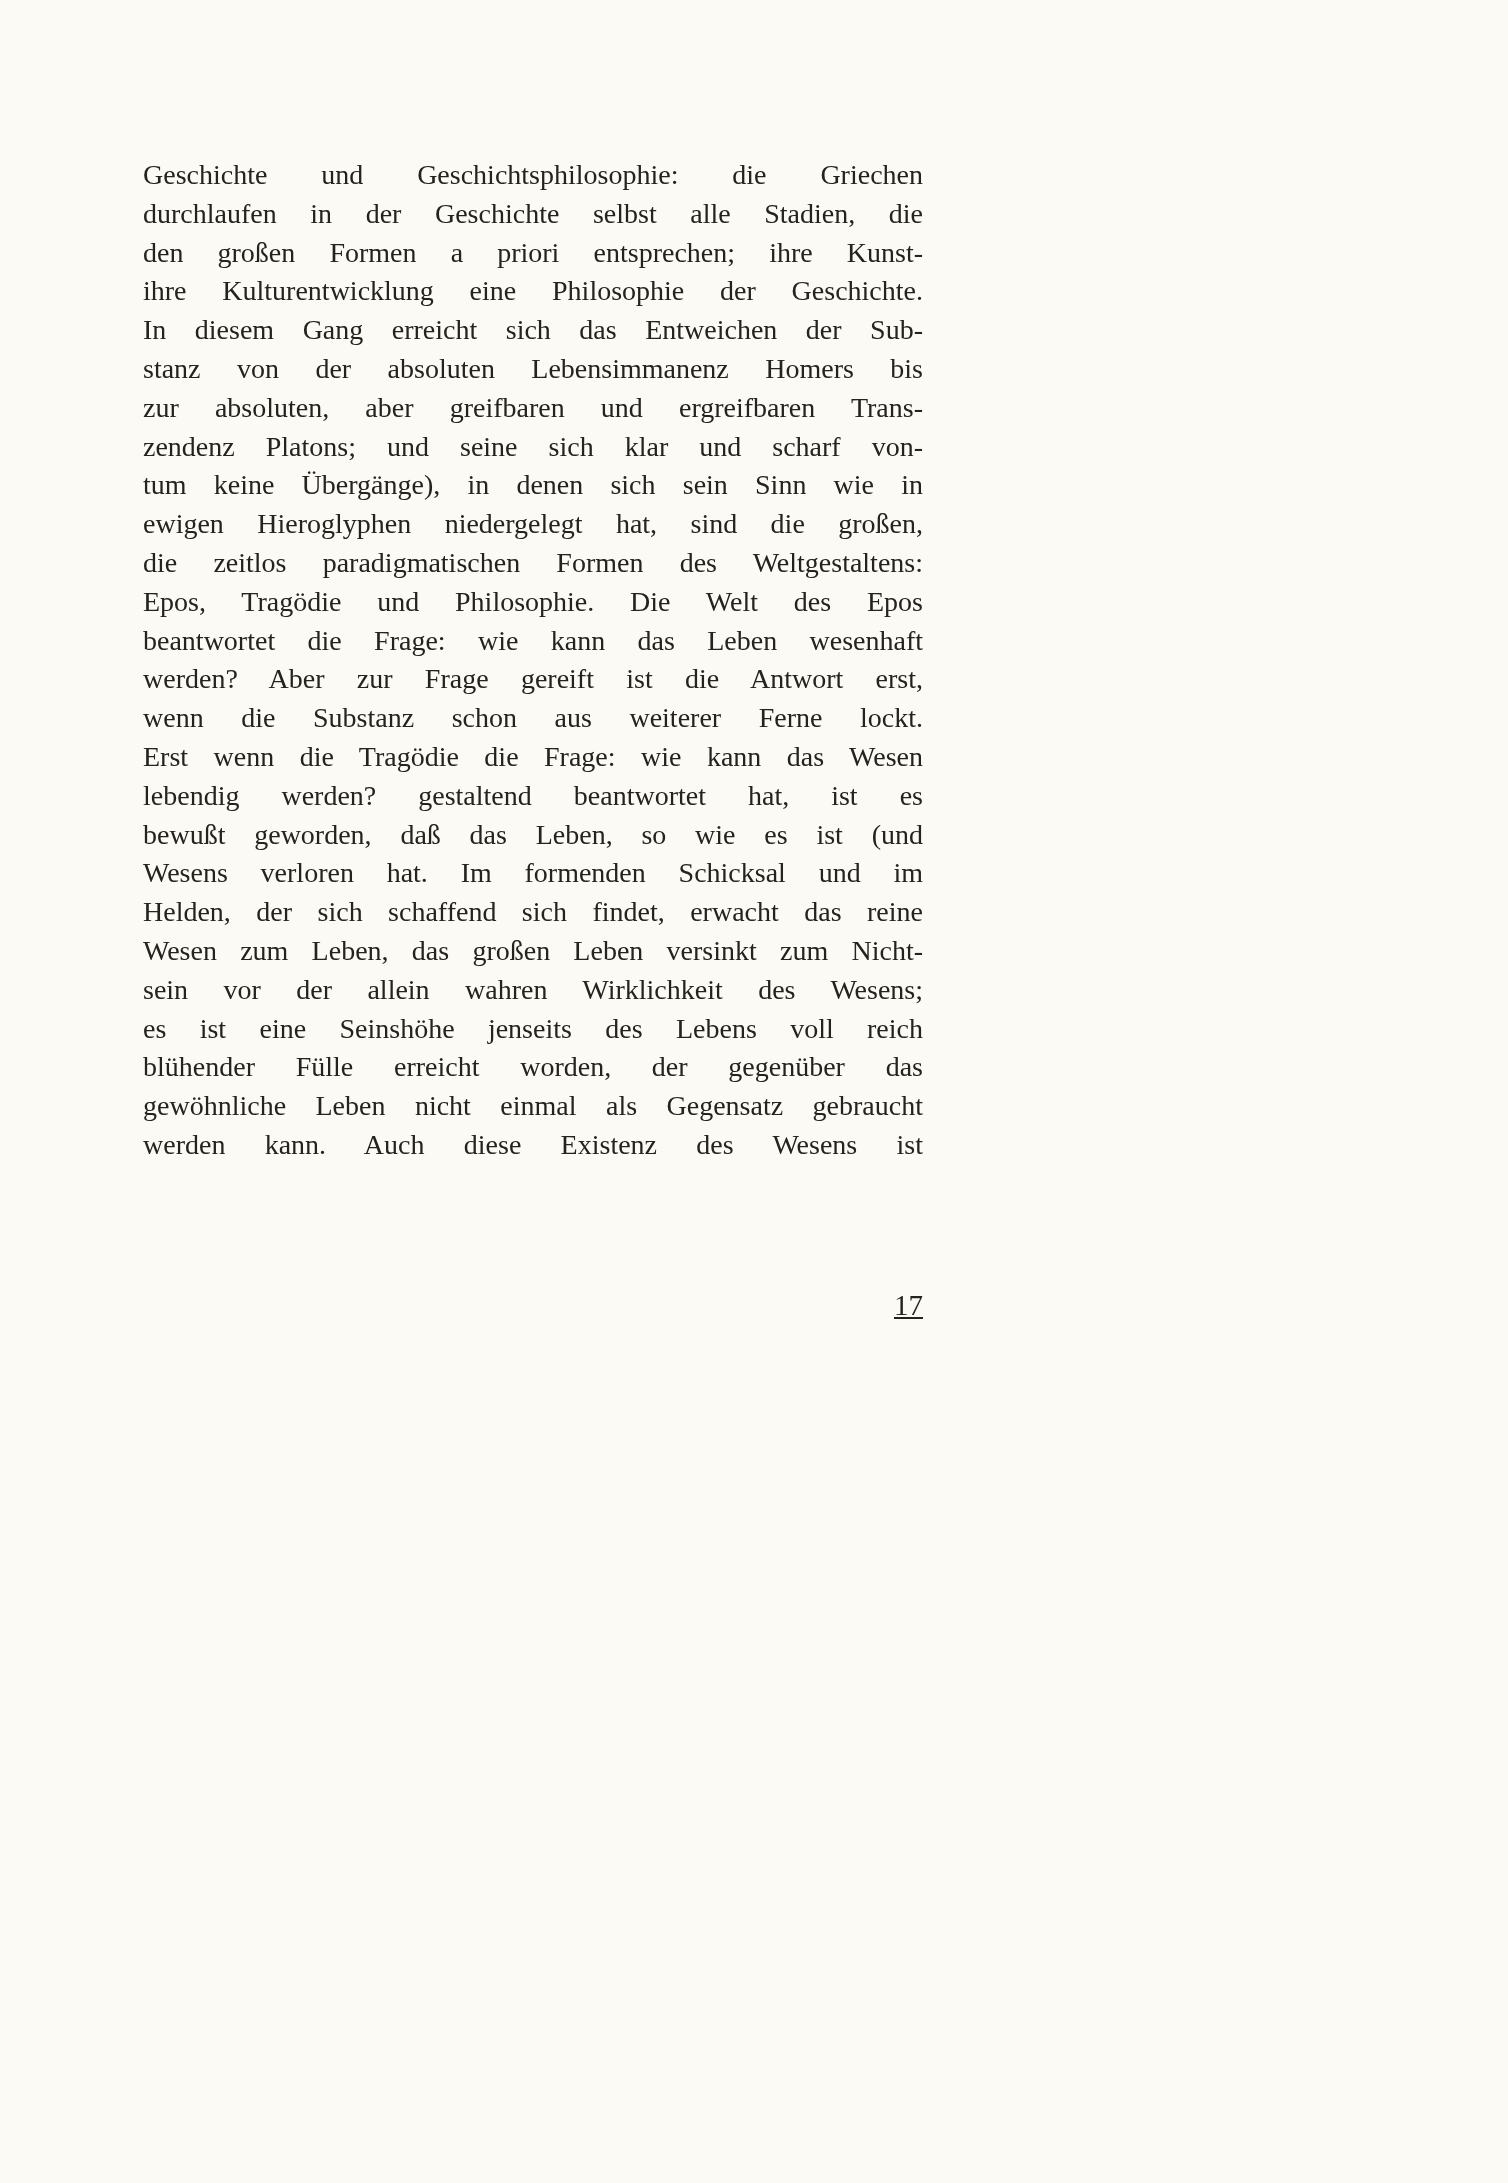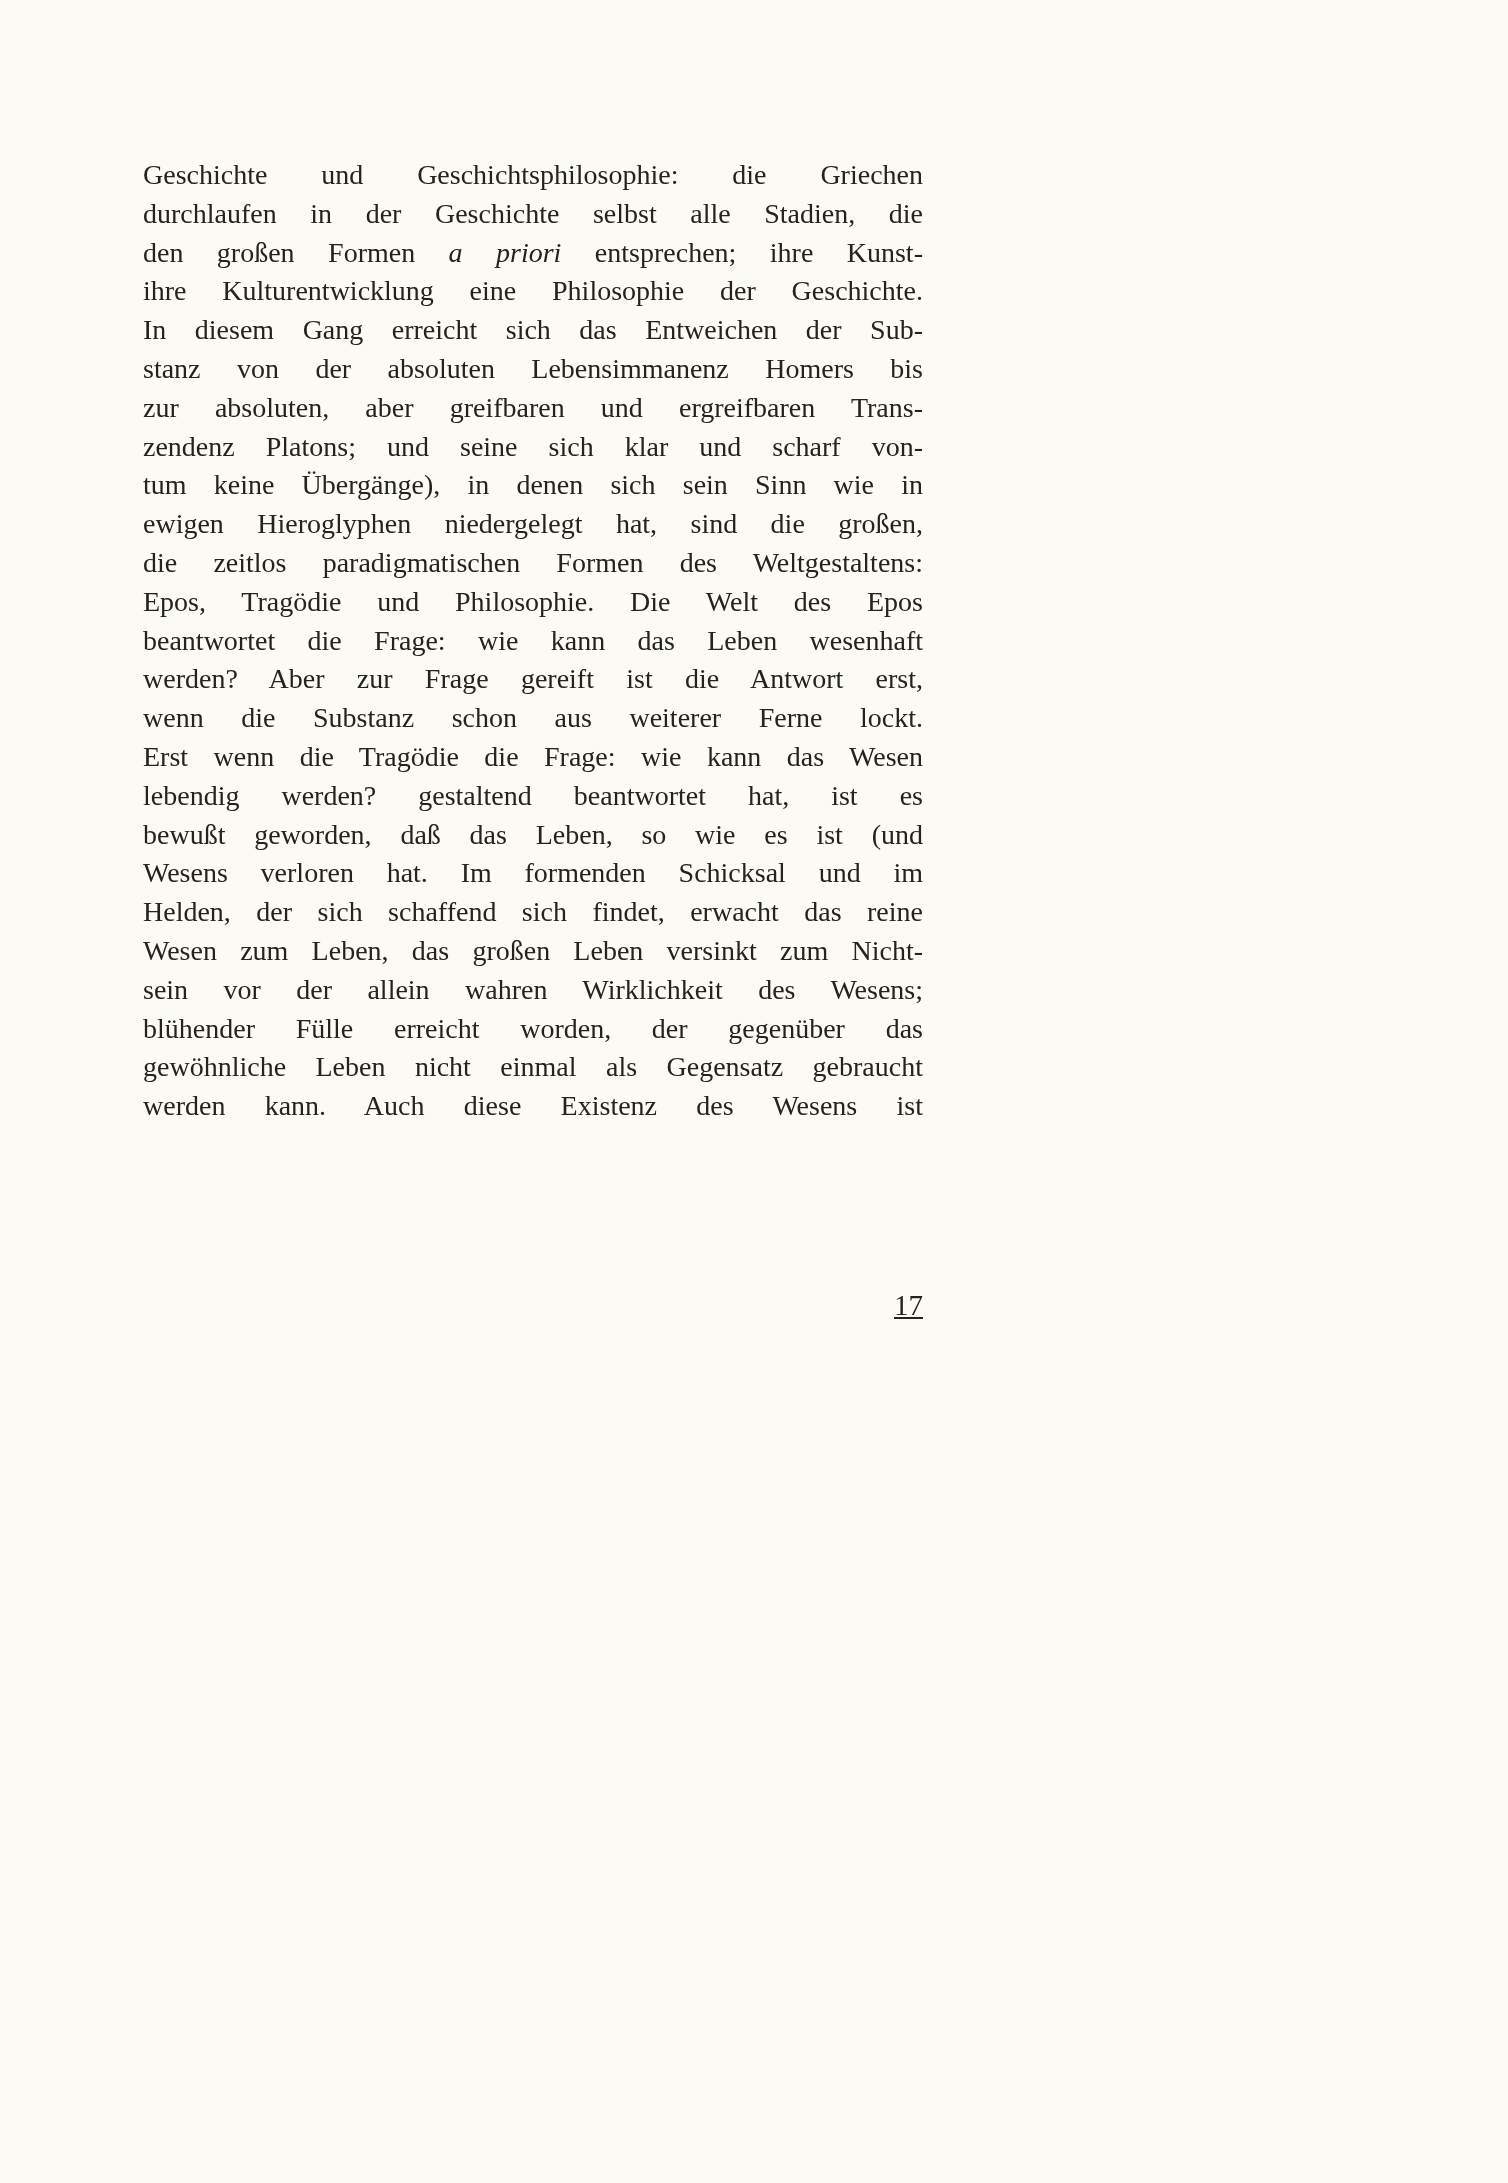--- a/index.html
+++ b/index.html
@@ -34,21 +34,20 @@
   }
   .line {
     line-height: 38.8px;
     height: 38.8px;
     text-align: justify;
     text-align-last: justify;
     -moz-text-align-last: justify;
     white-space: normal;
   }
   .italic {
-    font-style: italic;
   }
   .page-number {
     position: absolute;
     left: 143px;
     top: 1286px;
     width: 780px;
     text-align: right;
     font-size: 29px;
     line-height: 38px;
     text-decoration: underline;
@@ -74,18 +73,19 @@
       <div class="line"><span>beantwortet die Frage: wie kann das Leben wesenhaft</span></div>
       <div class="line"><span>werden? Aber zur Frage gereift ist die Antwort erst,</span></div>
       <div class="line"><span>wenn die Substanz schon aus weiterer Ferne lockt.</span></div>
       <div class="line"><span>Erst wenn die Tragödie die Frage: wie kann das Wesen</span></div>
       <div class="line"><span>lebendig werden? gestaltend beantwortet hat, ist es</span></div>
       <div class="line"><span>bewußt geworden, daß das Leben, so wie es ist (und</span></div>
       <div class="line"><span>Wesens verloren hat.  Im formenden Schicksal und im</span></div>
       <div class="line"><span>Helden, der sich schaffend sich findet, erwacht das reine</span></div>
       <div class="line"><span>Wesen zum Leben, das großen Leben versinkt zum Nicht-</span></div>
       <div class="line"><span>sein vor der allein wahren Wirklichkeit des Wesens;</span></div>
+      <div class="line"><span>es ist eine Seinshöhe jenseits des Lebens voll reich</span></div>
       <div class="line"><span>blühender Fülle erreicht worden, der gegenüber das</span></div>
       <div class="line"><span>gewöhnliche Leben nicht einmal als Gegensatz gebraucht</span></div>
       <div class="line"><span>werden kann.  Auch diese Existenz des Wesens ist</span></div>
     </div>
   <div class="page-number">17</div>
 </div>
 
 </body></html>

